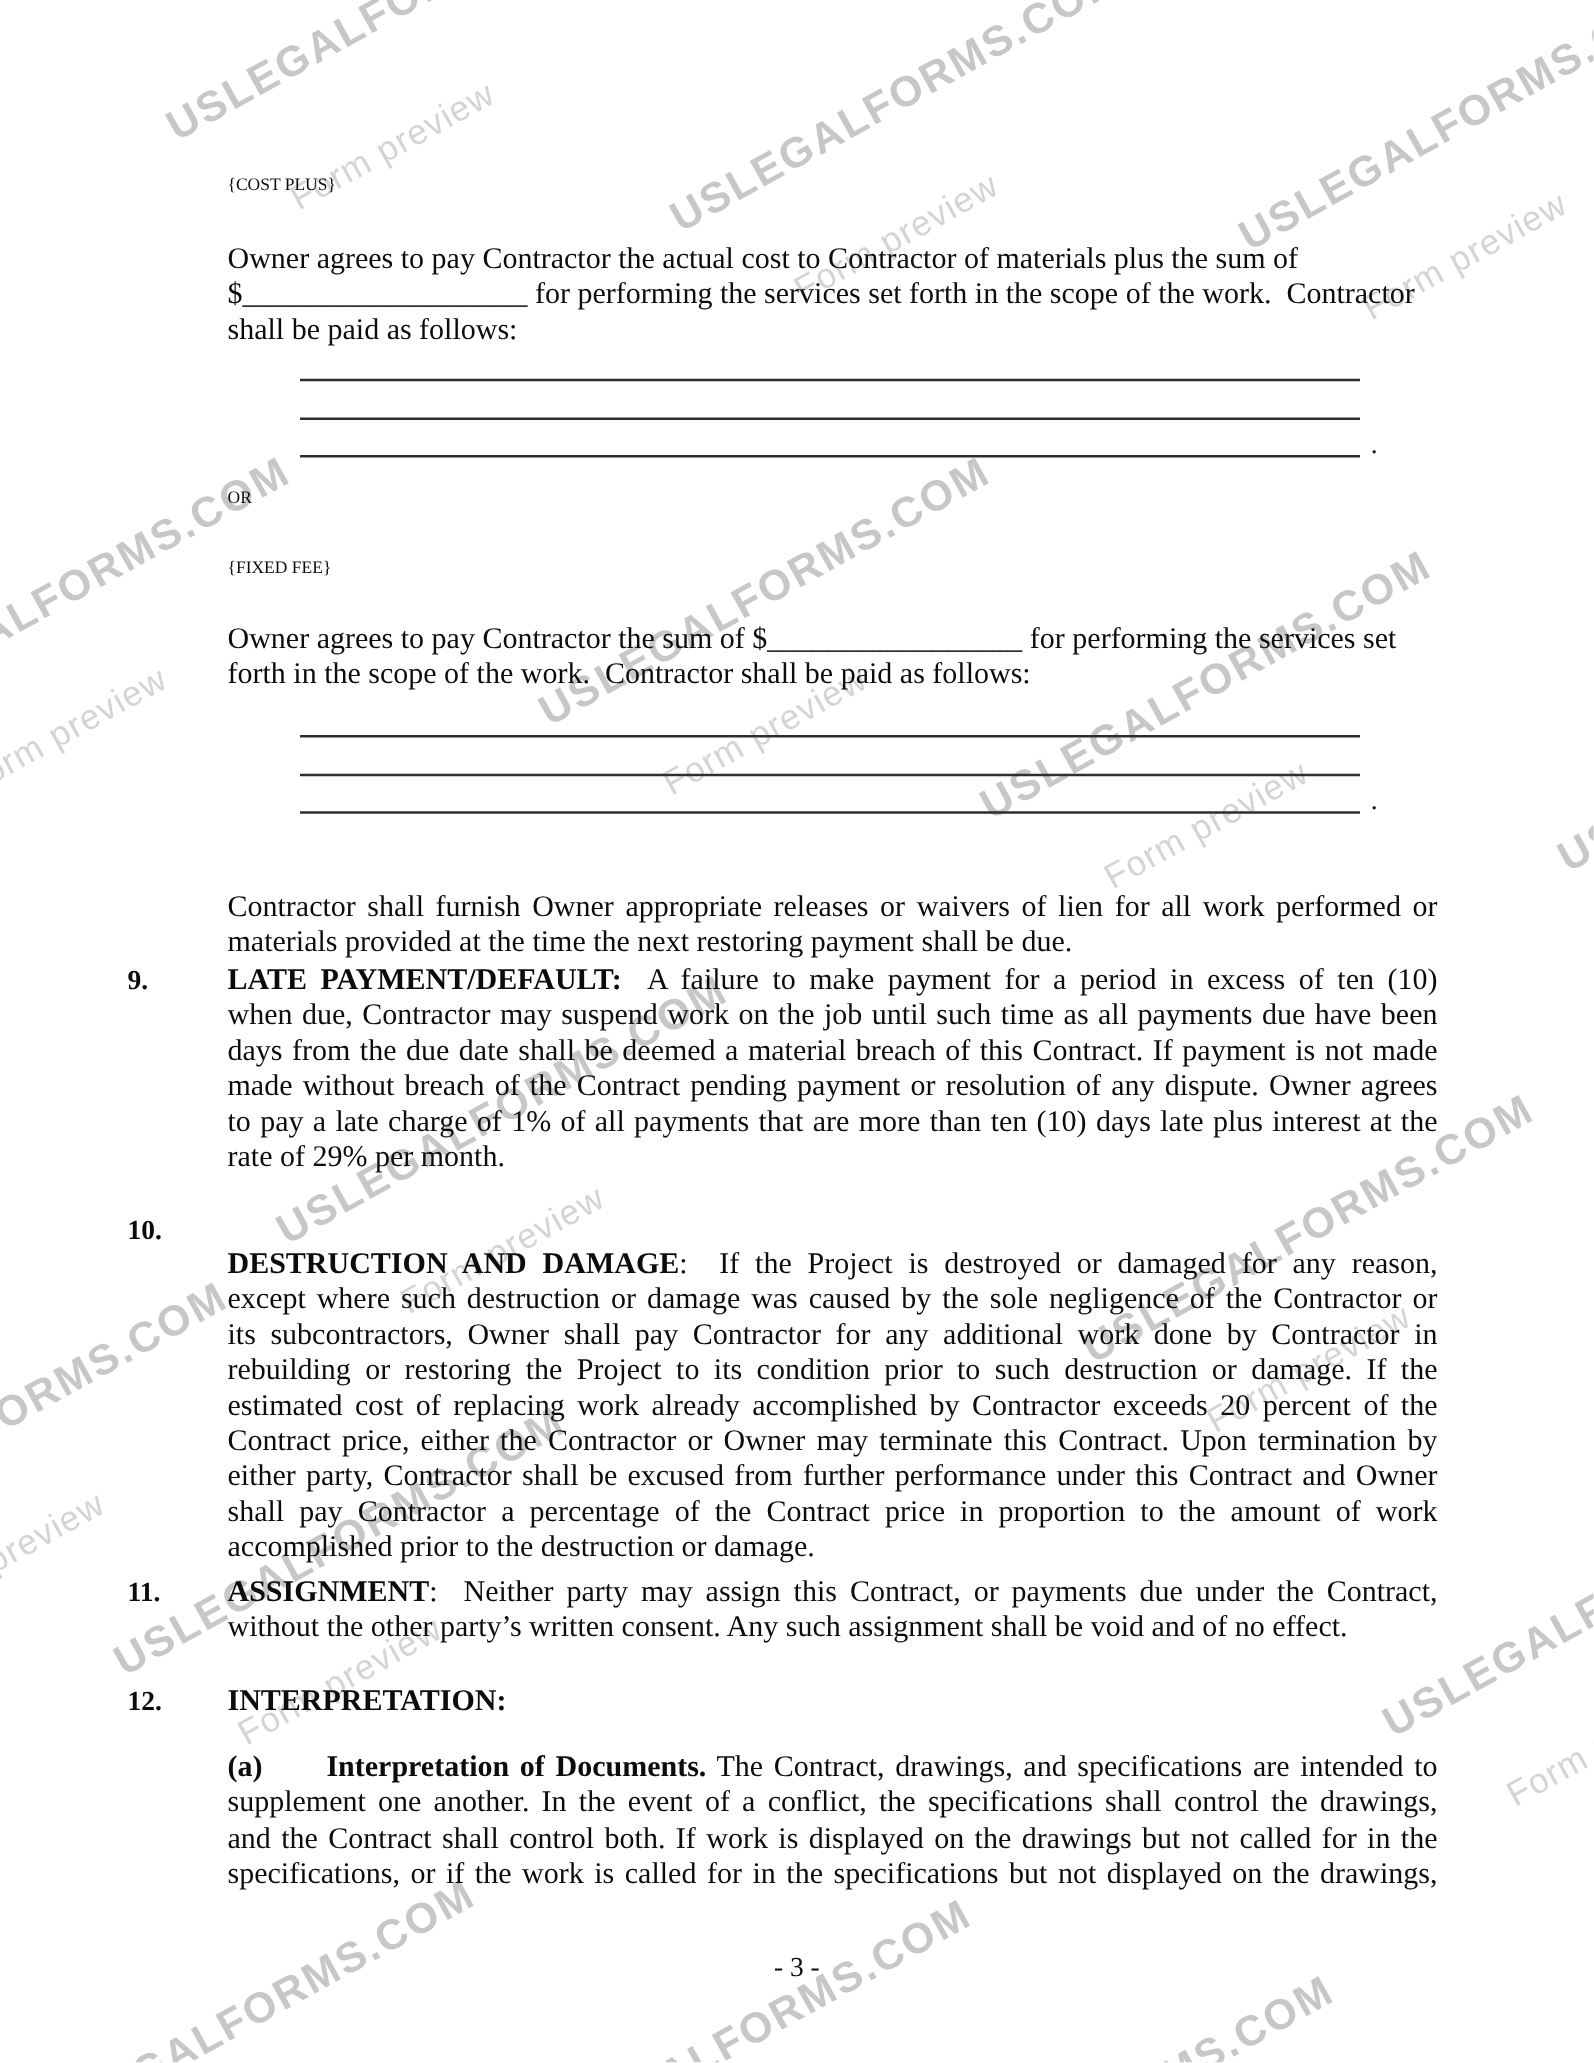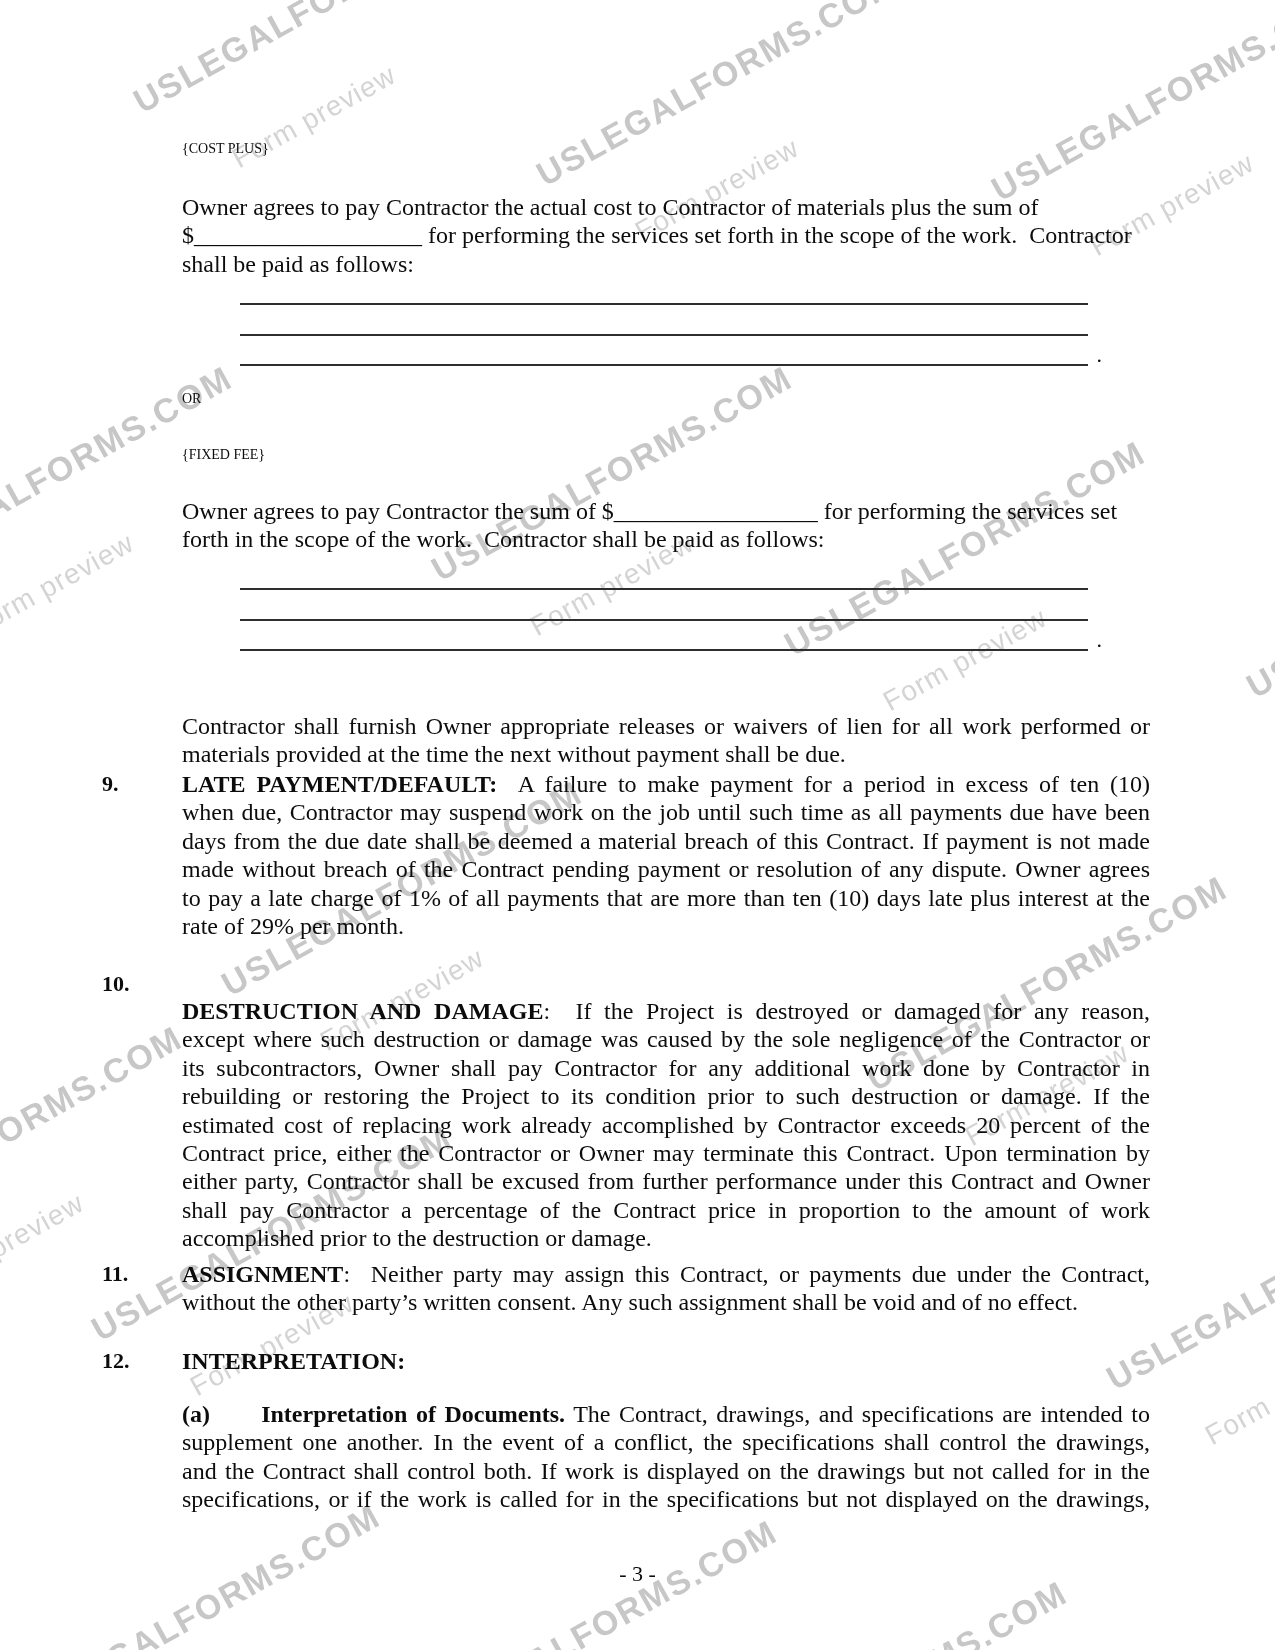--- a/index.html
+++ b/index.html
@@ -103,21 +103,21 @@
   <div class="rules blk" style="top:560px;">
     <div class="rule"></div>
     <div class="rule"></div>
     <div class="rule lastrule">
         <span class="dot">.</span>
       </div>
   </div>
 
   <div class="blk textcol jbody" style="top:684px;margin-top:28px;">
       <div class="line">Contractor shall furnish Owner appropriate releases or waivers of lien for all work performed or</div>
-      <div class="line ragged">materials provided at the time the next without payment shall be due.</div>
+      <div class="line ragged">materials provided at the time the next restoring payment shall be due.</div>
     </div>
 
   <div class="num" style="top:770px;">9.</div>
   <div class="secbody jbody" style="top:770px;">
       <div class="line"><b>LATE PAYMENT/DEFAULT:</b>&nbsp; A failure to make payment for a period in excess of ten (10)</div>
       <div class="line">when due, Contractor may suspend work on the job until such time as all payments due have been</div>
       <div class="line">days from the due date shall be deemed a material breach of this Contract. If payment is not made</div>
       <div class="line">made without breach of the Contract pending payment or resolution of any dispute. Owner agrees</div>
       <div class="line">to pay a late charge of 1% of all payments that are more than ten (10) days late plus interest at the</div>
       <div class="line ragged">rate of 29% per month.</div>

